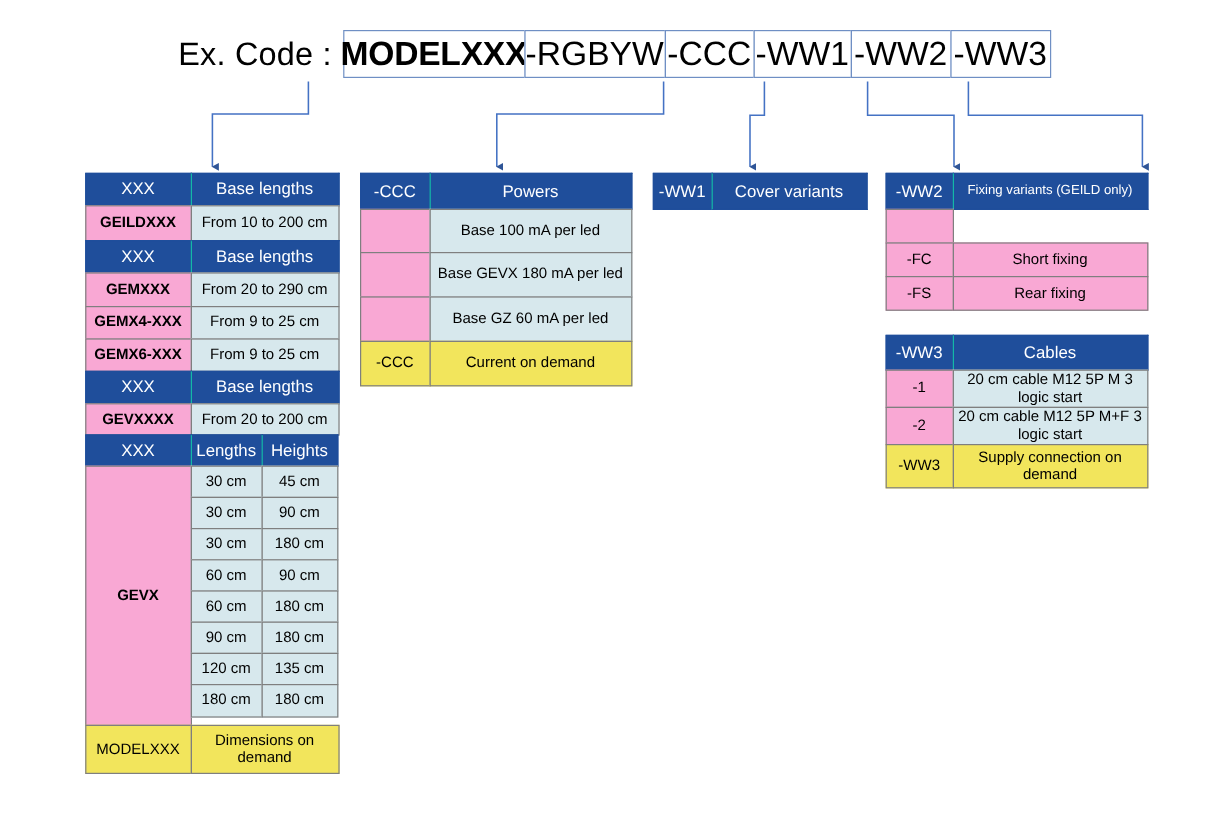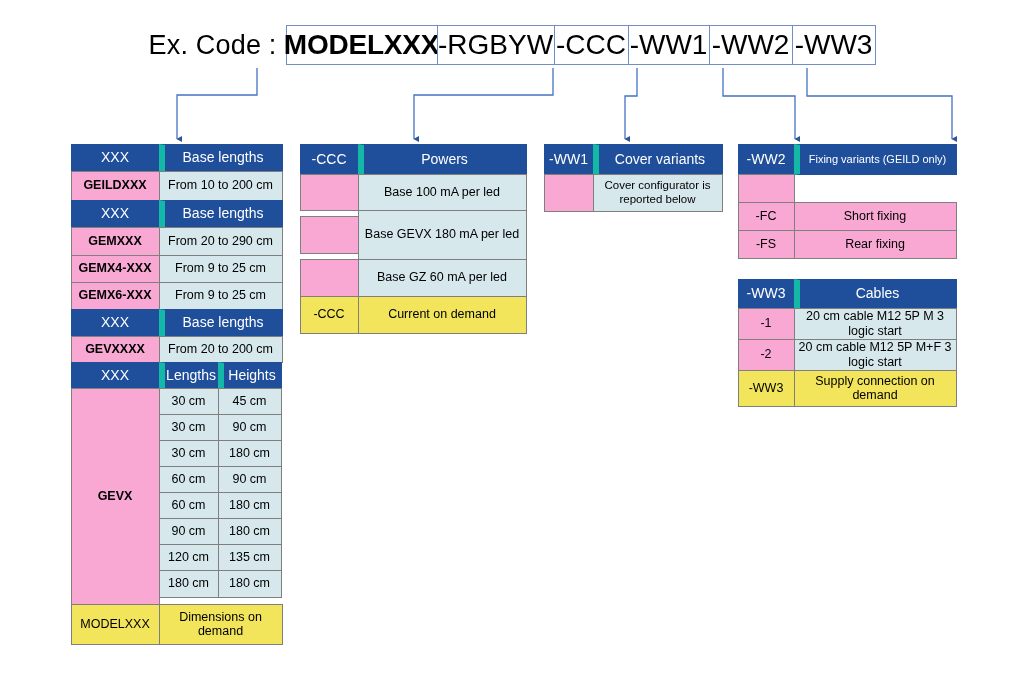--- a/index.html
+++ b/index.html
@@ -44,21 +44,21 @@
     padding:1px 2px;
     border:1px solid #7f7f7f;
     margin:-0.5px;
     overflow:hidden;
   }
   .hdr{
     background:#1f4e9b; color:#ffffff; border-color:#1f4e9b;
     font-size:14px;
   }
   .hdr.small{font-size:11px;}
-  .hdr.sep{border-left:6px solid #14b8a6;}
+  .hdr.sep{border-left:1px solid #14b8a6;}
   .white{background:#f9a8d4;}
   .lblue{background:#d7e8ed;}
   .yellow{background:#f2e55c; border-color:#7f7f7f;}
   .b{font-weight:bold;}
   .tiny{font-size:11.5px;}
 
   
   svg#wires{position:absolute;left:0;top:0;width:1024px;height:695px;pointer-events:none;}
 </style>
 </head>
@@ -187,41 +187,37 @@
     <div class="trow">
       <div class="tc hdr" style="width:59px;height:31px">-CCC</div>
       <div class="tc hdr sep" style="width:169px;height:31px">Powers</div>
     </div>
     <div class="trow">
       <div class="tc white" style="width:59px;height:37px"></div>
       <div class="tc lblue" style="width:169px;height:37px">Base 100 mA per led</div>
     </div>
     <div class="trow">
       <div class="tc white" style="width:59px;height:38px"></div>
-      <div class="tc lblue" style="width:169px;height:50px">Base GEVX 180 mA per led</div>
+      <div class="tc lblue" style="width:169px;height:38px">Base GEVX 180 mA per led</div>
     </div>
     <div class="trow">
       <div class="tc white" style="width:59px;height:38px"></div>
       <div class="tc lblue" style="width:169px;height:38px">Base GZ 60 mA per led</div>
     </div>
     <div class="trow">
       <div class="tc yellow" style="width:59px;height:38px">-CCC</div>
       <div class="tc yellow" style="width:169px;height:38px">Current on demand</div>
     </div>
   </div>
 
   <div class="tbl" id="cover-table" style="left:544px; top:144px; width:180px;">
     <div class="trow">
       <div class="tc hdr" style="width:50px;height:31px">-WW1</div>
       <div class="tc hdr sep" style="width:130px;height:31px">Cover variants</div>
     </div>
-    <div class="trow">
-      <div class="tc white" style="width:50px;height:38px"></div>
-      <div class="tc lblue tiny" style="width:130px;height:38px">Cover configurator is reported below</div>
-    </div>
   </div>
 
   <div class="tbl" id="fixing-table" style="left:738px; top:144px; width:220px;">
     <div class="trow">
       <div class="tc hdr" style="width:57px;height:31px">-WW2</div>
       <div class="tc hdr sep small" style="width:163px;height:31px">Fixing variants (GEILD only)</div>
     </div>
     <div class="trow">
       <div class="tc white" style="width:57px;height:29px"></div>
     </div>

